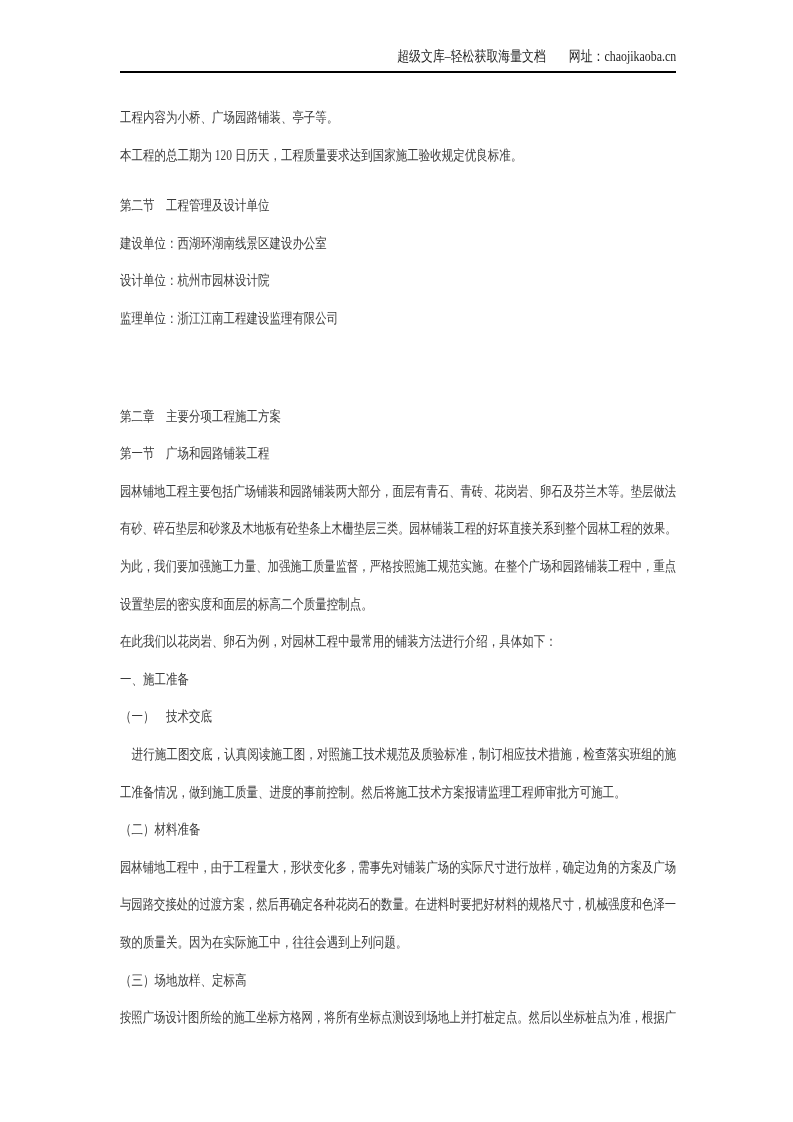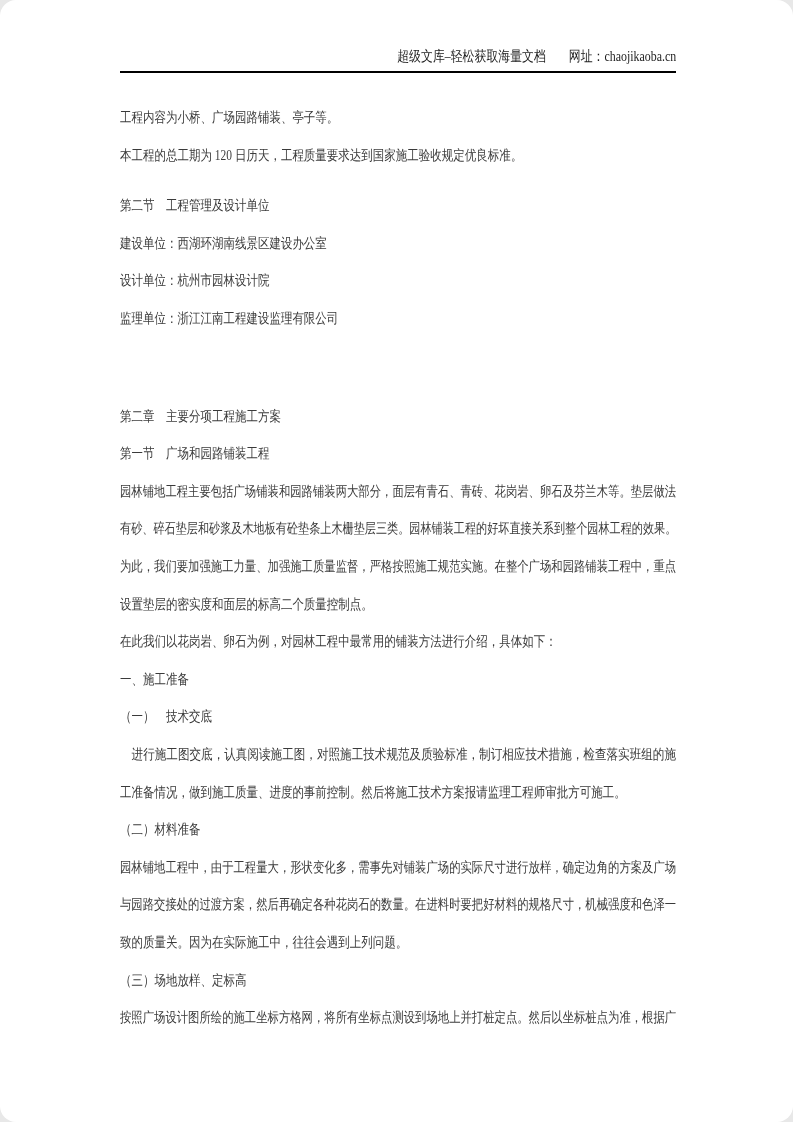--- a/index.html
+++ b/index.html
@@ -4,21 +4,20 @@
 <style>
   html, body { margin: 0; padding: 0; background: #e8e8e8; }
   .page {
     position: relative;
     width: 793px;
     height: 1122px;
     margin: 0 auto;
     background: #ffffff;
     overflow: hidden;
     font-family: "Liberation Serif", "DejaVu Serif", serif;
-    border-radius: 16px;
   }
   .header-line {
     position: absolute;
     top: 47px;
     right: 117px;
     font-size: 14.5px;
     line-height: 18px;
     color: #1c1c1c;
     white-space: nowrap;
     transform: scaleX(0.82);

